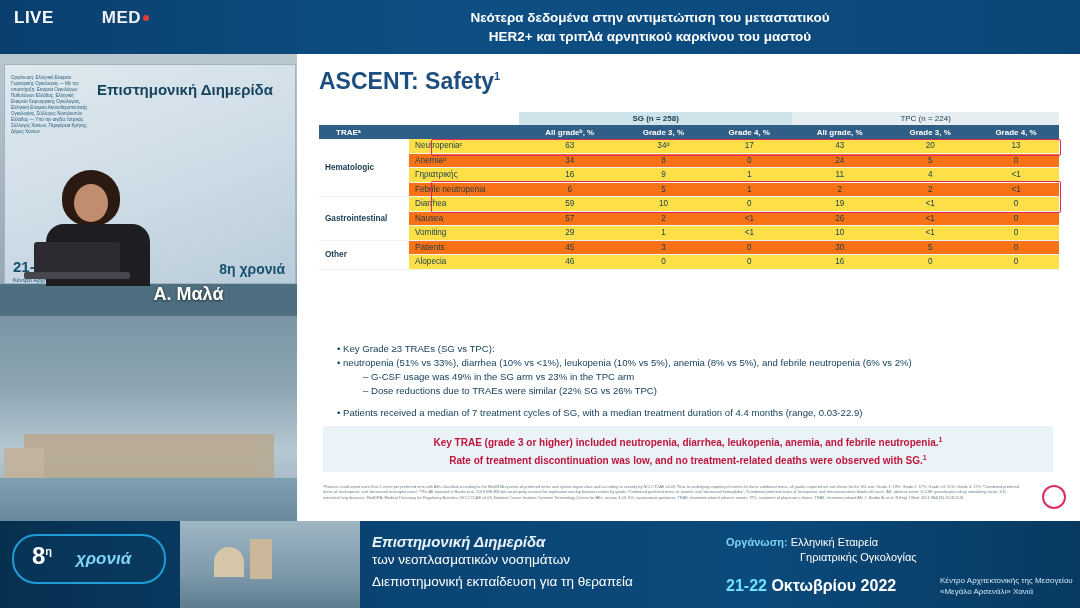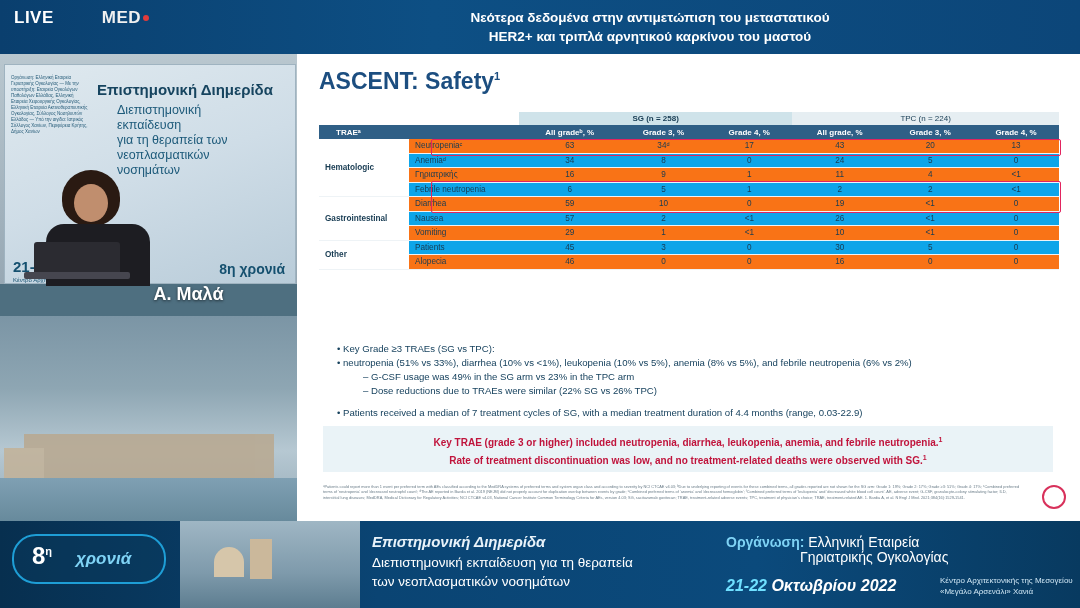--- a/index.html
+++ b/index.html
@@ -122,22 +122,22 @@
   .col-hdr td{
     background:#2f5f86;color:#ffffff;font-weight:bold;font-size:8px;
     text-align:center;height:14px;
   }
   .col-hdr td.left{text-align:left;padding-left:17px;}
   tbody tr td{height:13.5px;text-align:center;border-bottom:1px solid #eef3f6;}
   tbody tr td.cat{
     text-align:left;padding-left:6px;font-weight:bold;color:#173b52;background:#ffffff;
   }
   tbody tr td.term{text-align:left;padding-left:6px;}
-  tr.shadeA td{background:#f97316;}
-  tr.shadeB td{background:#0ea5e9;}
+  tr.shadeA td{background:#fde047;}
+  tr.shadeB td{background:#f97316;}
   .hlbox{
     position:absolute;border:1.4px solid #e2245f;border-radius:2px;pointer-events:none;
   }
   
   .bullets{
     position:absolute;left:30px;top:288px;width:730px;color:#17425e;font-size:9.6px;
     line-height:14px;
   }
   .bullets .b1{margin-left:10px;}
   .bullets .b1:before{content:"• ";}
@@ -191,25 +191,25 @@
   .badge .num sup{font-size:11px;}
   .badge .txt{
     position:absolute;left:62px;top:13px;color:#7fd3f5;font-size:17px;font-style:italic;font-weight:bold;
   }
   .bb-center{
     position:absolute;left:372px;top:12px;width:330px;color:#ffffff;
   }
   .bb-center .l1{font-size:15px;font-style:italic;font-weight:bold;color:#e9f3fa;}
   .bb-center .l2{font-size:13.5px;line-height:19px;margin-top:3px;color:#ffffff;}
   .bb-right{
-    position:absolute;left:726px;top:14px;color:#ffffff;font-size:14px;line-height:15px;
+    position:absolute;left:726px;top:14px;color:#ffffff;font-size:11px;line-height:15px;
   }
   .bb-right .lbl{color:#7fd3f5;font-weight:bold;}
   .bb-date{
-    position:absolute;left:726px;top:56px;color:#ffffff;font-size:16px;font-weight:bold;font-style:italic;
+    position:absolute;left:726px;top:56px;color:#ffffff;font-size:16px;font-weight:bold;
   }
   .bb-date .d{color:#6fe0ff;}
   .bb-venue{
     position:absolute;left:940px;top:54px;color:#cfe6f4;font-size:8px;line-height:11px;
   }
 </style>
 </head>
 <body>
 
 <div class="topbar">
@@ -220,27 +220,20 @@
     <div>Νεότερα δεδομένα στην αντιμετώπιση του μεταστατικού</div>
     <div>HER2+ και τριπλά αρνητικού καρκίνου του μαστού</div>
   </div>
 </div>
 
 <div class="speaker">
   <div class="photo-top">
     <div class="poster">
       <div class="pleft">Οργάνωση: Ελληνική Εταιρεία Γεριατρικής Ογκολογίας — Με την υποστήριξη: Εταιρεία Ογκολόγων Παθολόγων Ελλάδας, Ελληνική Εταιρεία Χειρουργικής Ογκολογίας, Ελληνική Εταιρεία Ακτινοθεραπευτικής Ογκολογίας, Σύλλογος Νοσηλευτών Ελλάδος — Υπό την αιγίδα: Ιατρικός Σύλλογος Χανίων, Περιφέρεια Κρήτης, Δήμος Χανίων</div>
       <div class="pheader">Επιστημονική Διημερίδα</div>
-      <div class="psub">
-        <div>Διεπιστημονική</div>
-        <div>εκπαίδευση</div>
-        <div>για τη θεραπεία των</div>
-        <div>νεοπλασματικών</div>
-        <div>νοσημάτων</div>
-      </div>
       <div class="pdate">21-22 Οκτωβρίου</div>
       <div class="pvenue">Κέντρο Αρχιτεκτονικής της Μεσογείου</div>
       <div class="pyears">8η χρονιά</div>
     </div>
     <div class="person">
       <div class="hair"></div>
       <div class="face"></div>
       <div class="body"></div>
     </div>
     <div class="laptop"></div>
@@ -396,22 +389,22 @@
     <div class="twr"></div>
   </div>
   <div class="badge">
     <div class="num">
       <span>8</span><sup>η</sup>
     </div>
     <div class="txt">χρονιά</div>
   </div>
   <div class="bb-center">
     <div class="l1">Επιστημονική Διημερίδα</div>
+    <div class="l2" style="margin-top:0">των νεοπλασματικών νοσημάτων</div>
     <div class="l2">Διεπιστημονική εκπαίδευση για τη θεραπεία</div>
-    <div class="l2" style="margin-top:0">των νεοπλασματικών νοσημάτων</div>
   </div>
   <div class="bb-right">
     <span class="lbl">Οργάνωση:</span>
     <span>Ελληνική Εταιρεία</span><br>
     <span style="margin-left:74px;display:inline-block">Γηριατρικής Ογκολογίας</span>
   </div>
   <div class="bb-date">
     <span class="d">21-22</span>
     <span>Οκτωβρίου</span>
     <span>2022</span>

